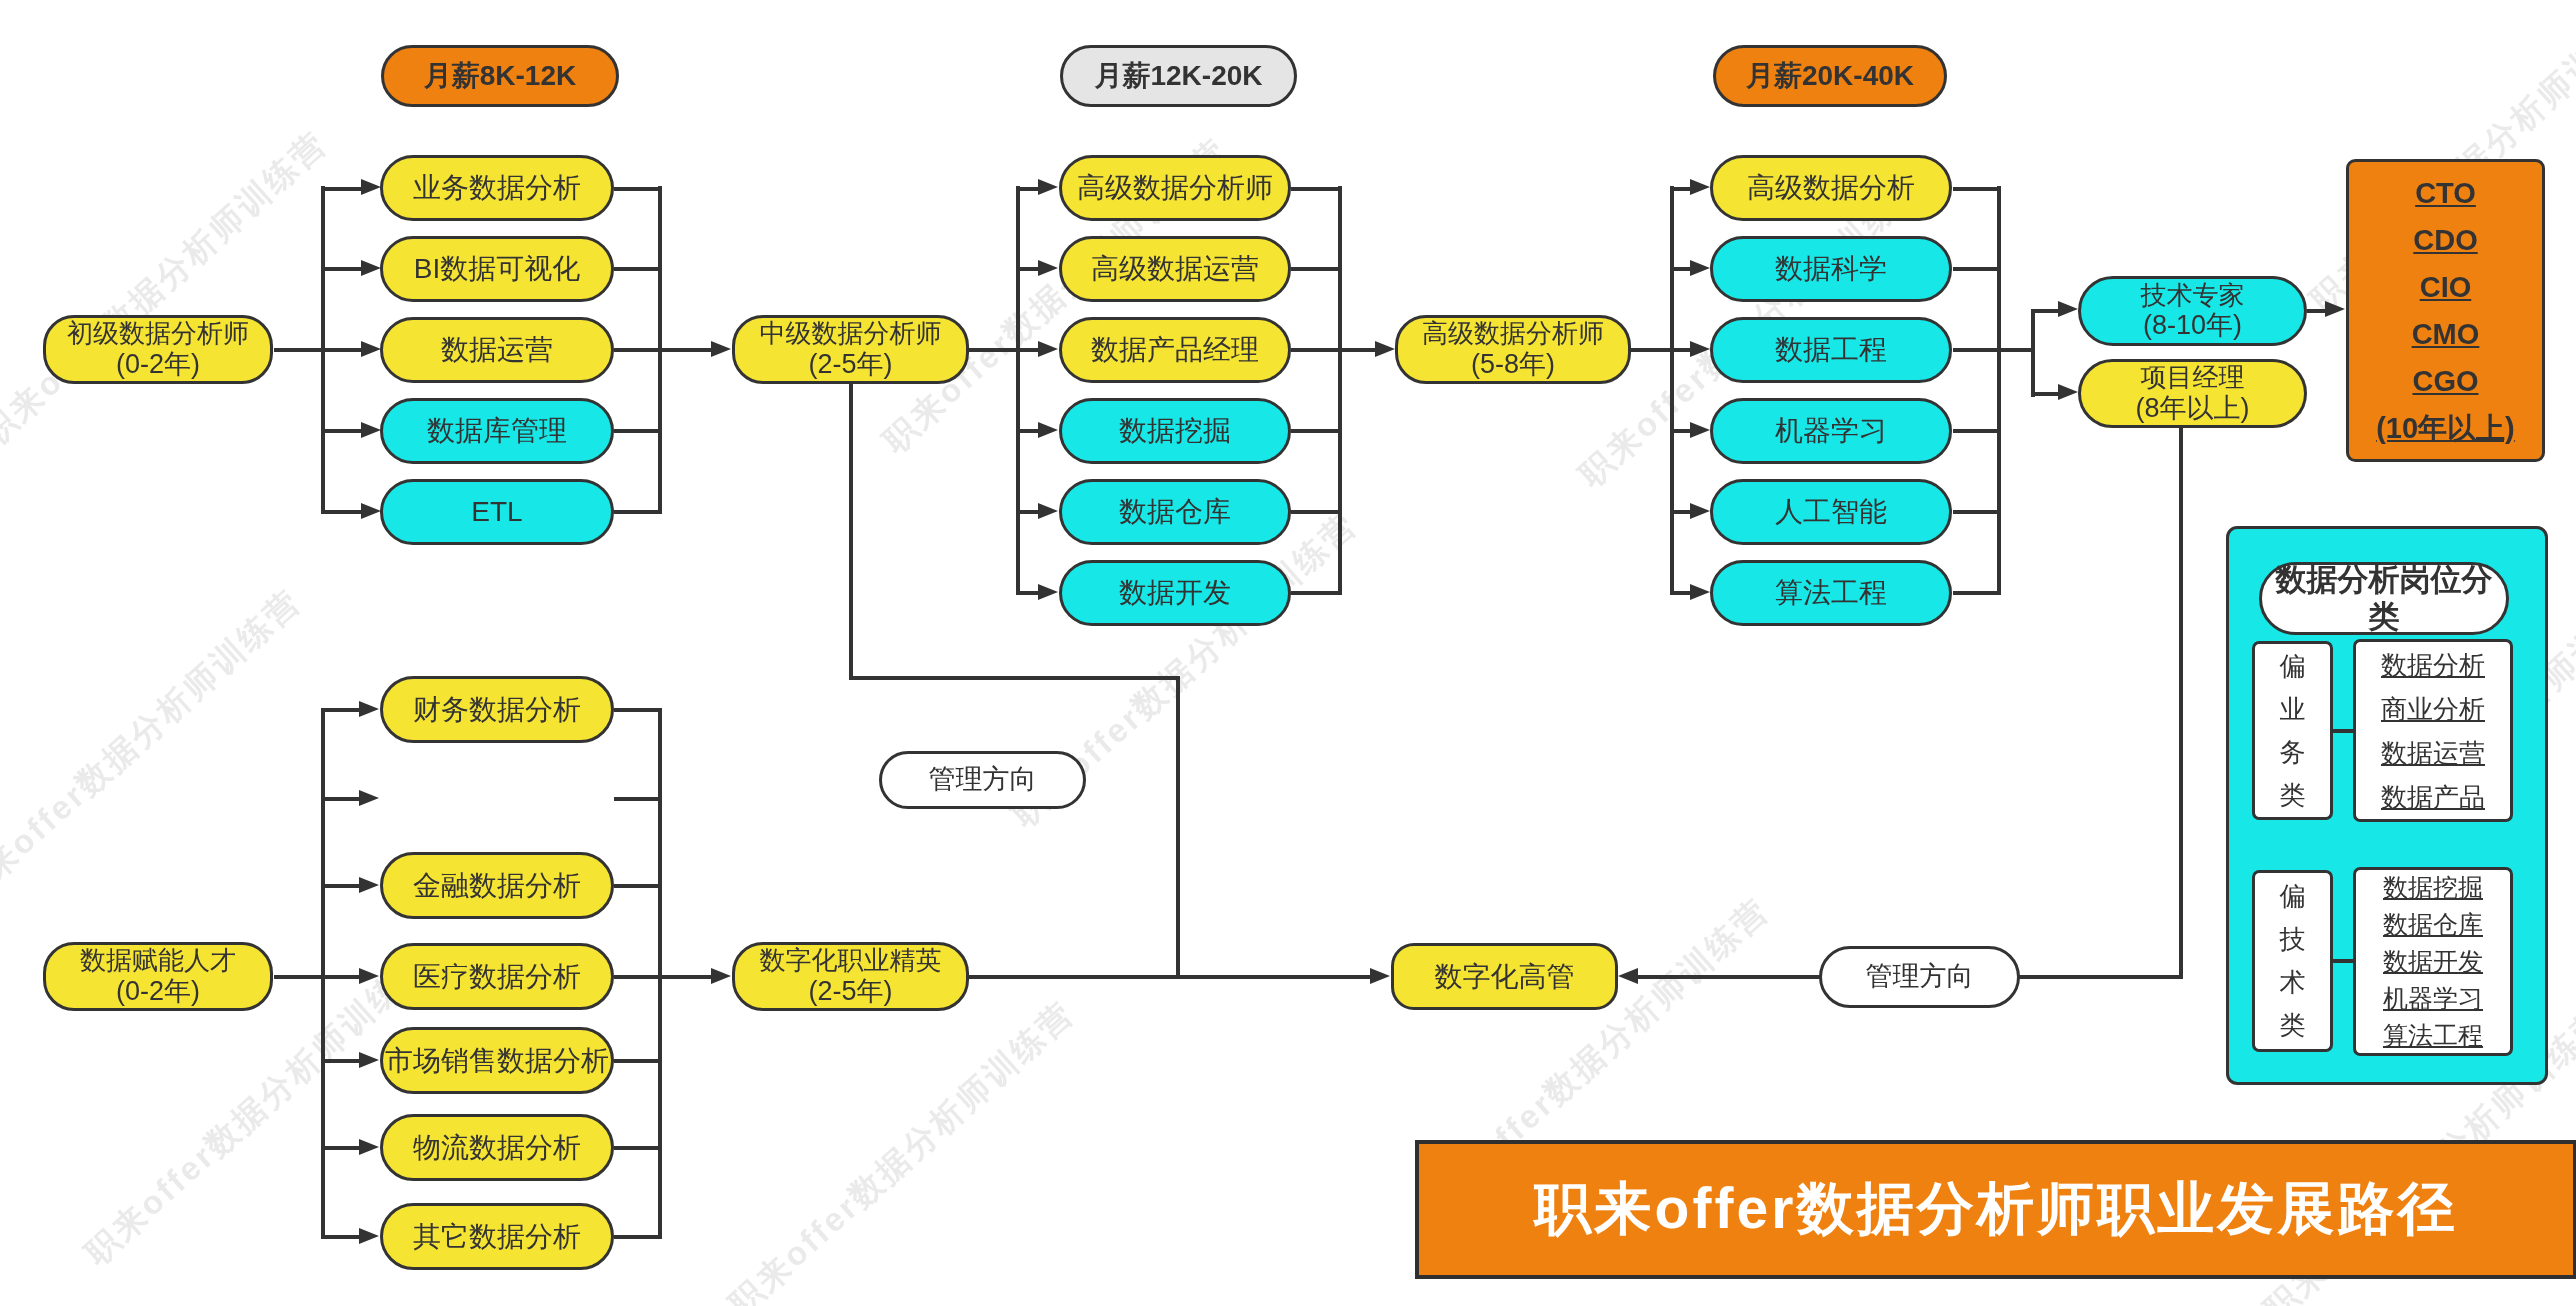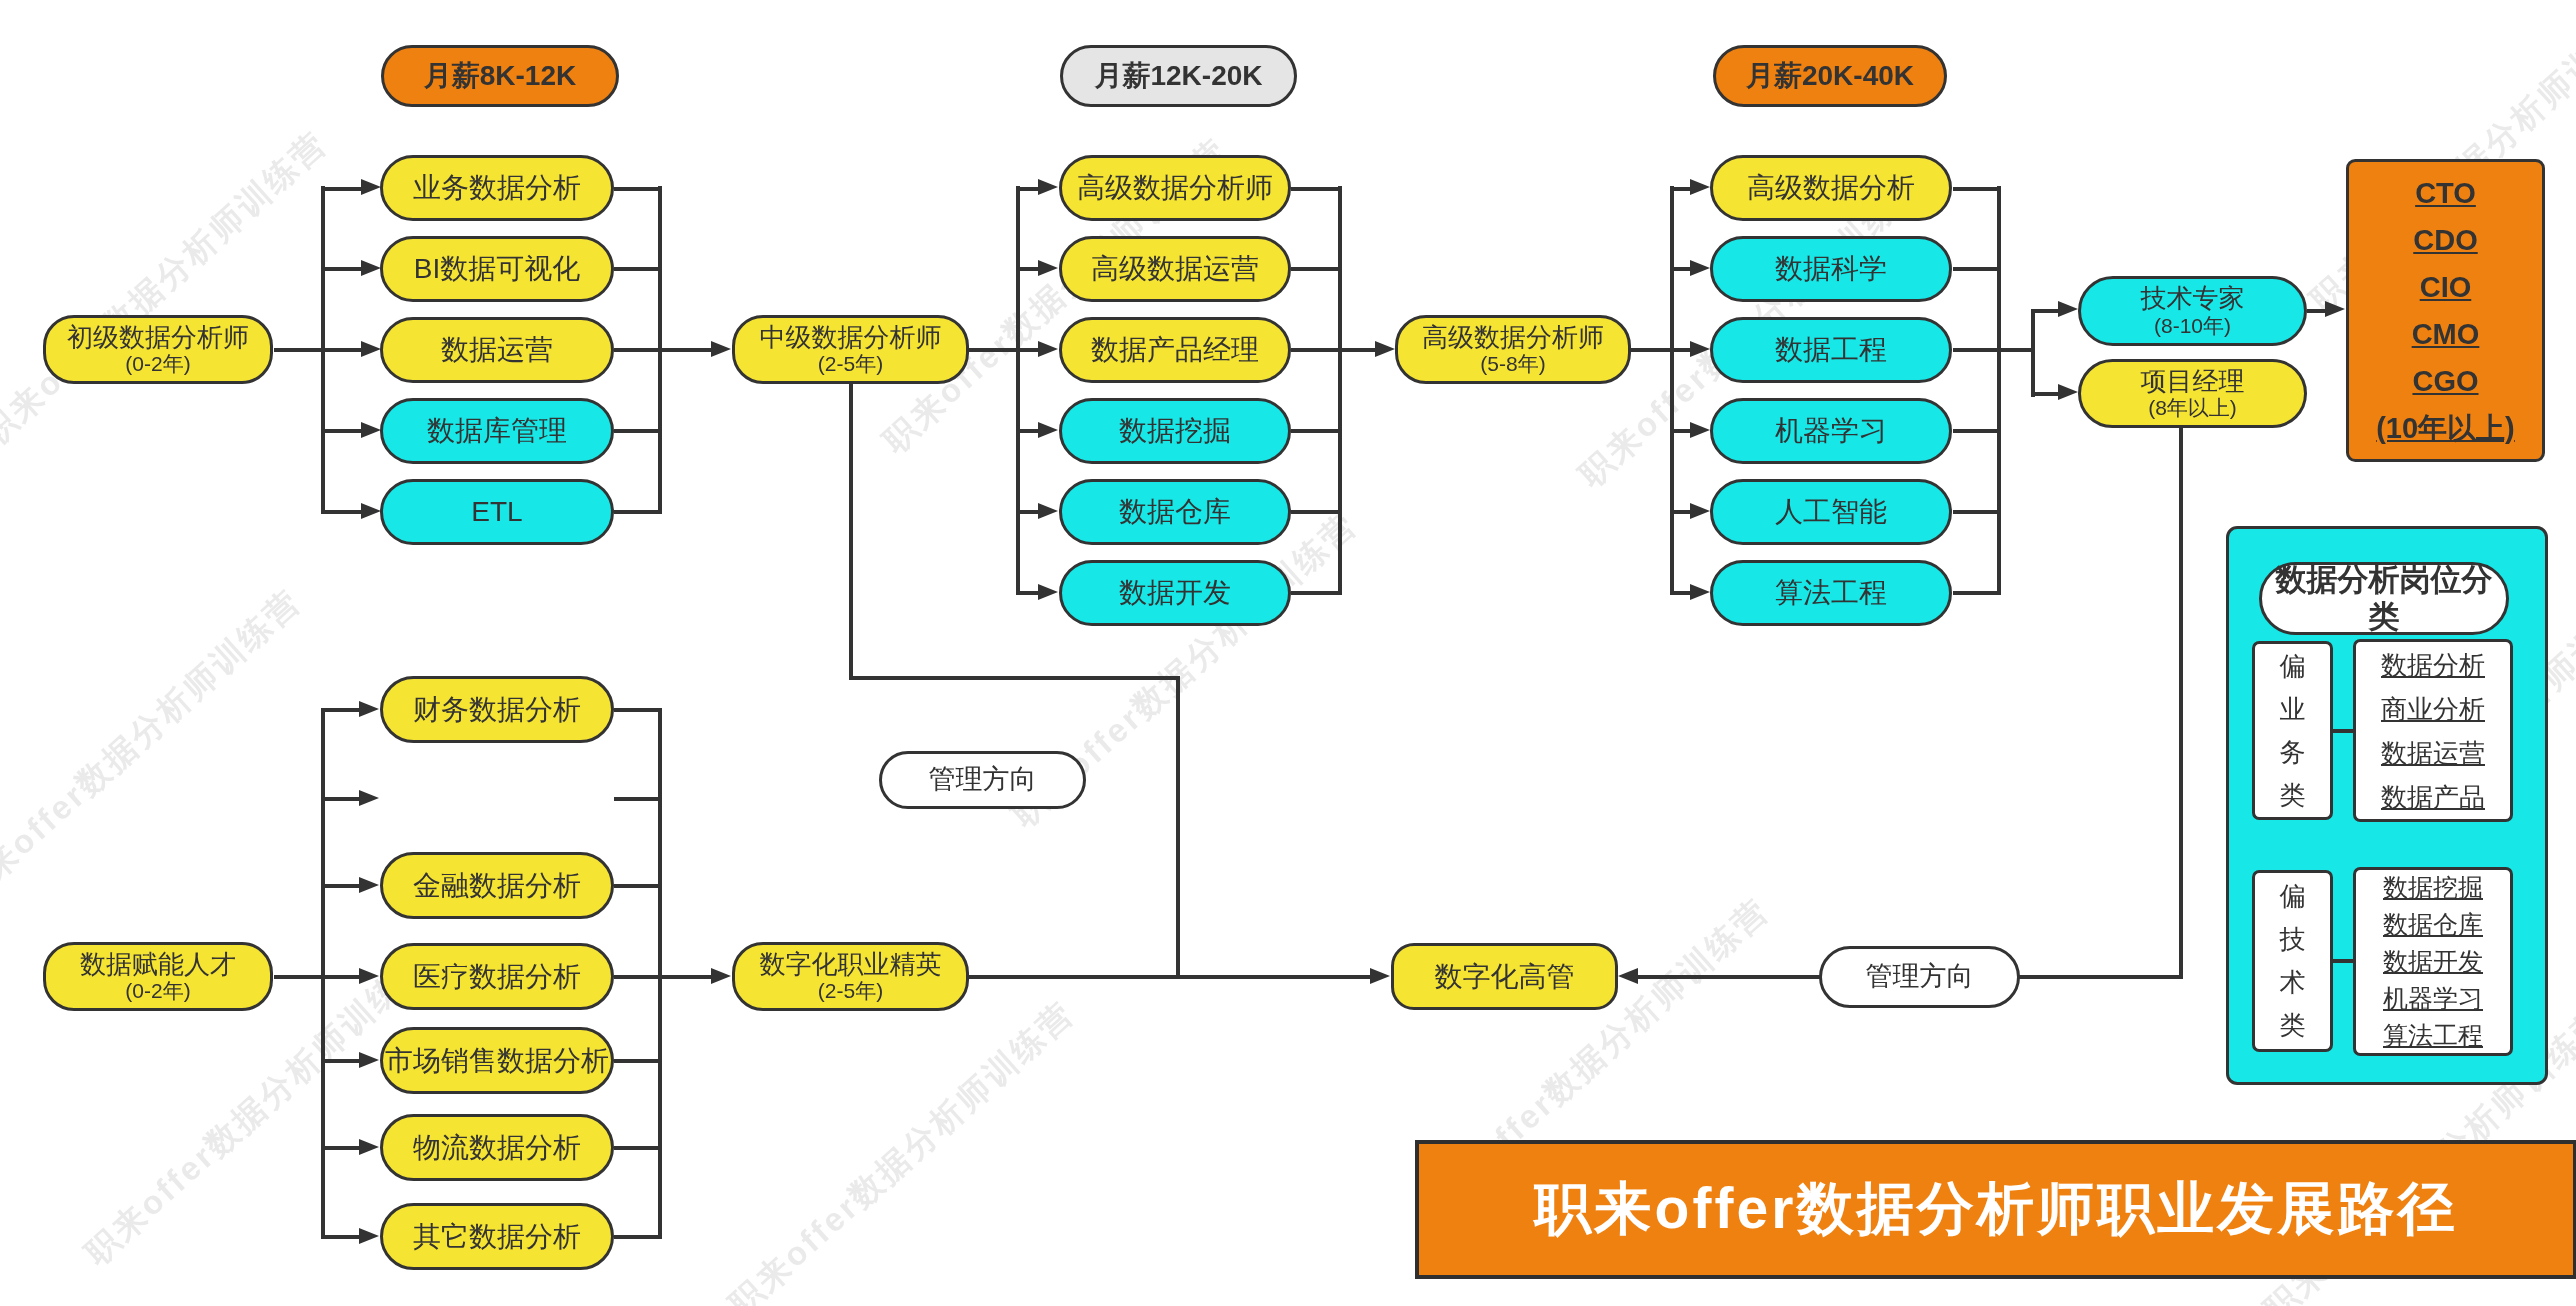--- a/index.html
+++ b/index.html
@@ -16,21 +16,21 @@
     border:3.1px solid #333333;
     display:flex;flex-direction:column;align-items:center;justify-content:center;
     text-align:center;line-height:1.18;
   }
   .pill{border-radius:515px;}
   .rr{border-radius:31px;}
   .rr-s{border-radius:23px;}
   .rect{border-radius:9.3px;}
   .role{font-size:28px;}
   .parent{font-size:26px;}
-  .parent .yrs{font-size:21px;}
+  .parent .yrs{font-size:27px;}
   .badge{font-size:28px;font-weight:bold;}
   .mgmt{font-size:27px;background:#ffffff;}
   .line{position:absolute;background:#333333;}
   .arr{position:absolute;width:0;height:0;border-top:8.8px solid transparent;border-bottom:8.8px solid transparent;}
   .arr.r{border-left:20.6px solid #333333;}
   .arr.l{border-right:20.6px solid #333333;}
   .wm{
     position:absolute;white-space:nowrap;
     font-size:33px;letter-spacing:3.1px;color:rgba(80,80,80,0.12);
     transform:translate(-50%,-50%) rotate(-42deg);

